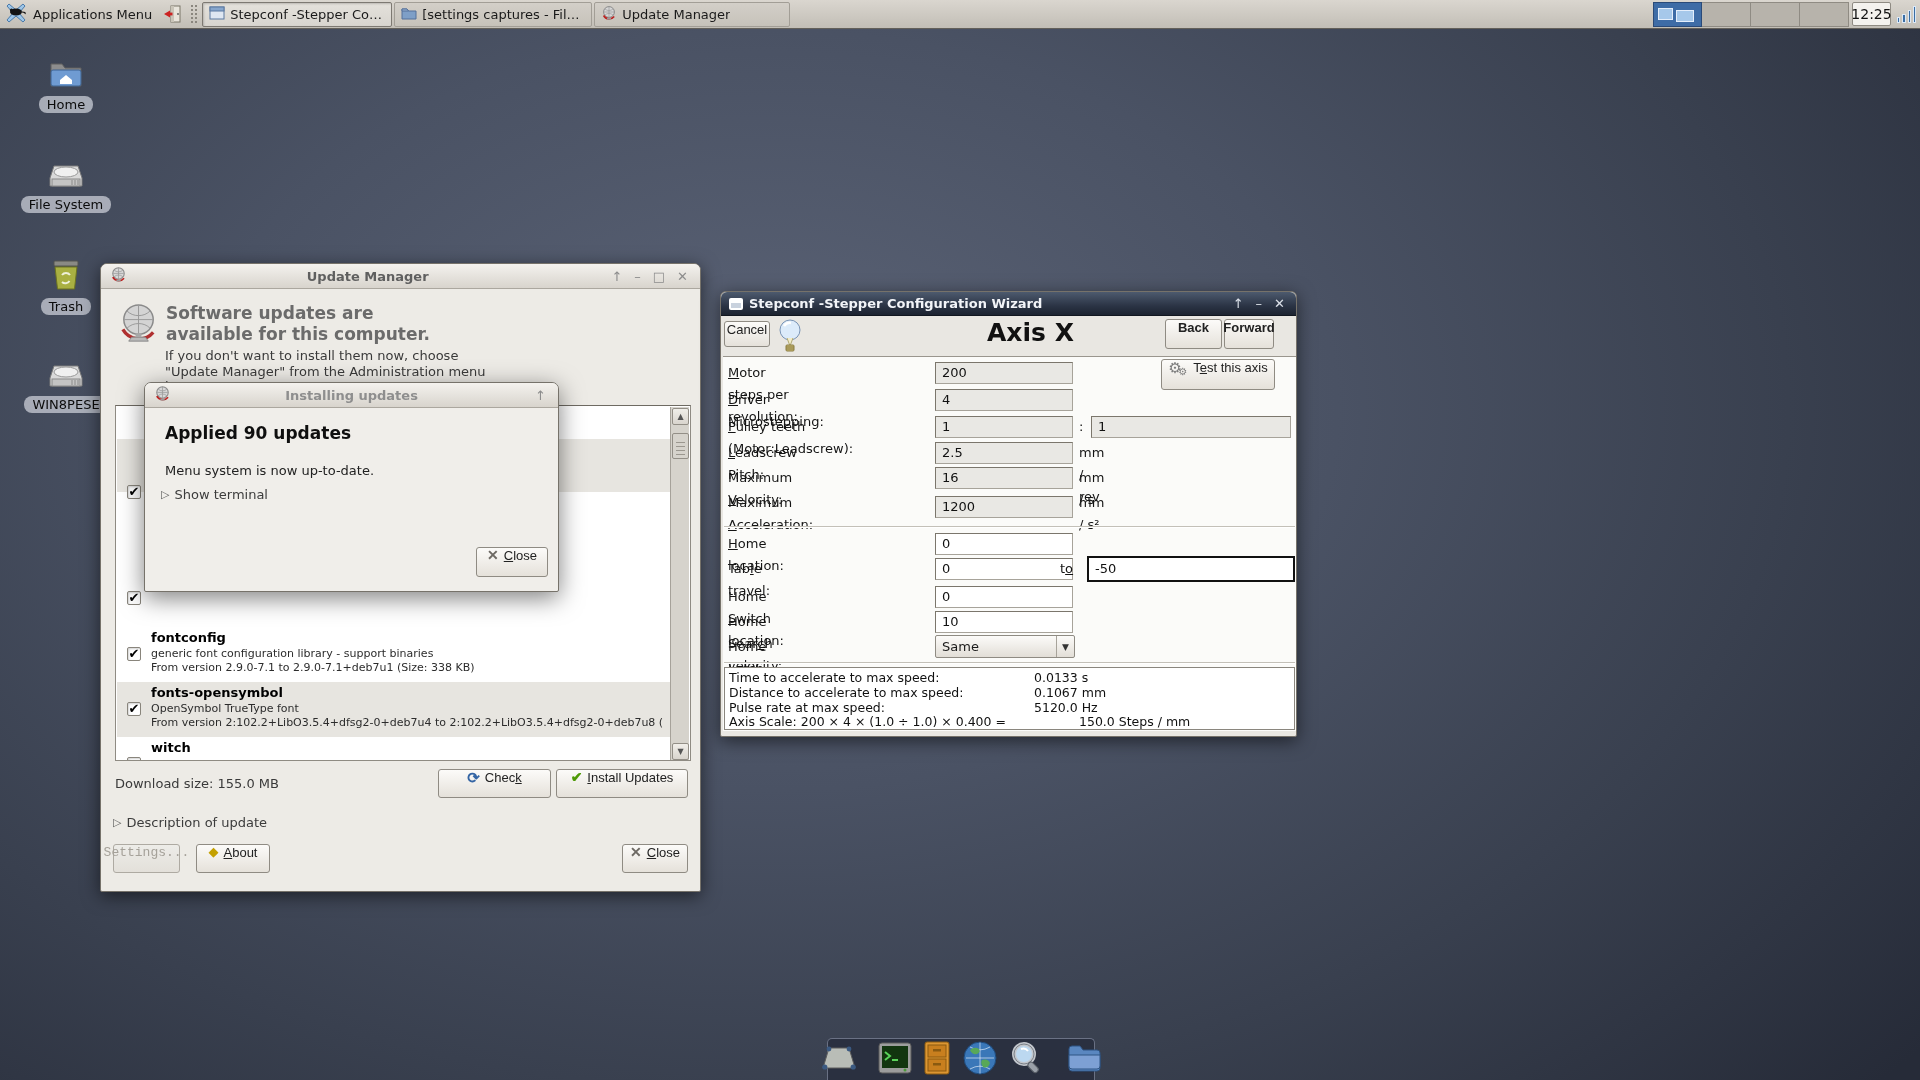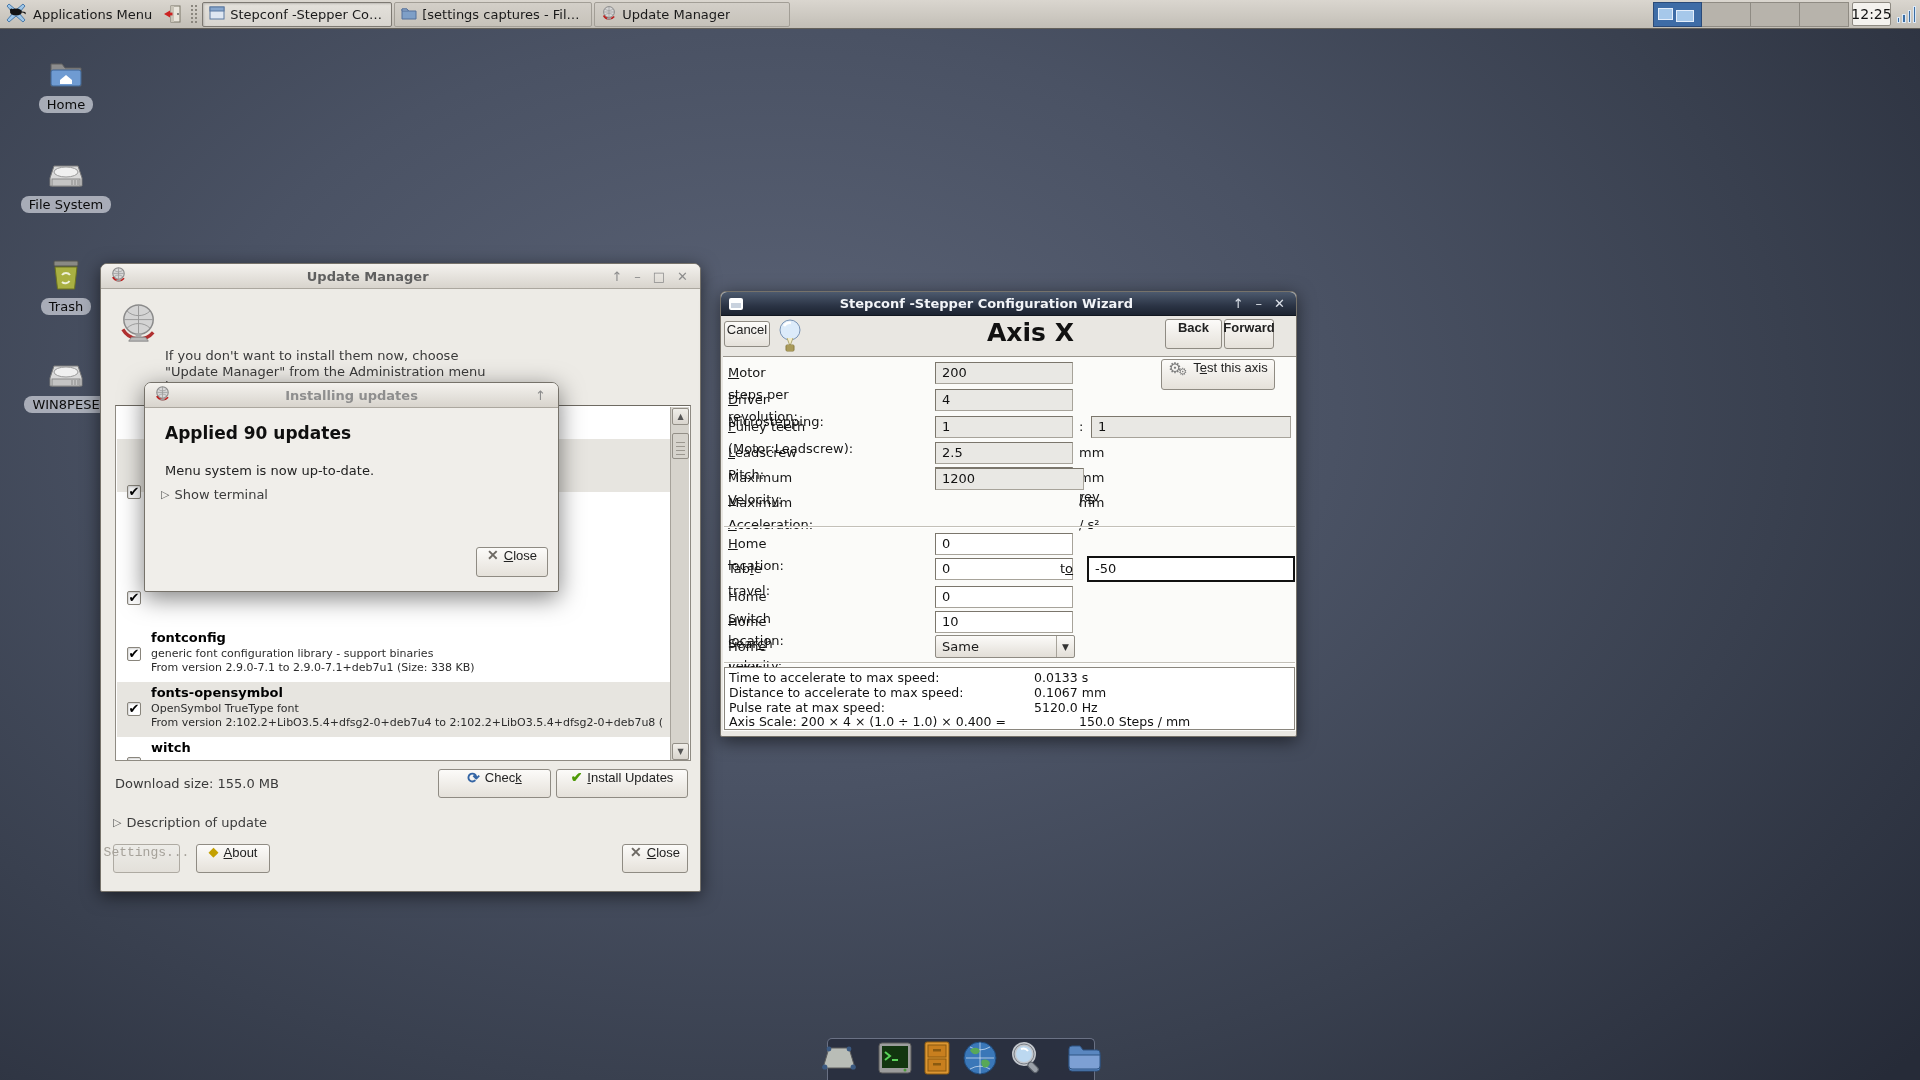--- a/index.html
+++ b/index.html
@@ -84,21 +84,21 @@
   #dlg .ttitle { color:#8e8e8e; }
   #dlg .dheading { position:absolute; left:20px; top:40px; font-size:17px; font-weight:bold; color:#0f0f0f; }
   #dlg .dbody { position:absolute; left:20px; top:80px; color:#222; }
   #dlg .dexp { position:absolute; left:16px; top:104px; }
   #dlg .dclose { position:absolute; right:10px; top:164px; width:72px; height:30px; }
 
   
   #sc { left:720px; top:291px; width:577px; height:446px; background:#e9e7e2; border-radius:6px 6px 2px 2px; z-index:20; }
   #sc .tbar-dark { height:24px; background:linear-gradient(#4d5a6e,#2b3445 60%,#1c2330); border-bottom:1px solid #11161f;
     border-radius:6px 6px 0 0; display:flex; align-items:center; padding:0 8px; gap:6px; }
-  #sc .tbar-dark .ttitle { flex:1; text-align:center; font-weight:bold; color:#f2f4f8; font-size:13px; }
+  #sc .tbar-dark .ttitle { flex:1; text-align:left; font-weight:bold; color:#f2f4f8; font-size:13px; }
   #sc .tbar-dark .wctrl { color:#dde2ea; }
   .sc-winicon { width:14px; height:12px; background:#fff; border-radius:2px; position:relative; }
   .sc-winicon:after { content:""; position:absolute; left:2px; top:5px; right:2px; bottom:2px; background:#c9d2de; }
   #sc .form { position:absolute; left:2px; top:64px; width:573px; height:375px; background:#fbfbf9; border-top:1px solid #9a968e; }
   #sc .page-title { position:absolute; left:266px; top:26px; font-size:25px; font-weight:bold; color:#111; }
   .sc-label { position:absolute; left:728px; font-size:13px; color:#141414; line-height:22px; }
   .entry { position:absolute; height:22px; font-size:13px; color:#111; line-height:20px; padding:0 6px;
     background:#e9e8e4; border:1px solid; border-color:#7b766c #a7a39a #a7a39a #7b766c; }
   .entry.white { background:#fff; }
   .entry.focused { background:#fff; border:2px solid #111; height:26px; line-height:22px; }
@@ -254,20 +254,22 @@
 
     <span class="hdr-icon">
       <svg width="47" height="47" viewBox="0 0 48 48">
         <circle cx="23" cy="20" r="15" fill="#d4d4d4" stroke="#8a8a8a" stroke-width="1.5"></circle>
         <path d="M8.5 20 h29 M23 5.5 v29 M11 11 a17 17 0 0 0 24 0 M11 29 a17 17 0 0 1 24 0" stroke="#9a9a9a" fill="none"></path>
         <path d="M7 30 a19 19 0 0 0 31 3" stroke="#b03030" stroke-width="3.4" fill="none"></path>
         <path d="M16 38 h14 l3 4 H13 z" fill="#b9b9b9" stroke="#8a8a8a"></path>
         <rect x="20" y="34" width="6" height="4" fill="#a8a8a8"></rect>
       </svg>
     </span>
+    <div class="hdr-text">Software updates are
+available for this computer.</div>
     <div class="hdr-body"> If you don't want to install them now, choose
 "Update Manager" from the Administration menu
 later.</div>
 
     <div class="um-list">
       <div class="lrow gray" style="top:33px;height:53px">
         <span class="cb" style="top:46px"><span>✔</span></span>
       </div>
       <div class="lrow" style="top:86px;height:47px">
         <span class="cb" style="top:99px"><span>✔</span></span>
@@ -403,21 +405,21 @@
 
     <span class="sc-label" style="top:442px"><u>L</u>eadscrew Pitch:</span>
     <span class="entry" style="left:935px;top:442px;width:138px">2.5</span>
     <span class="unit" style="top:442px">mm / rev</span>
 
     <span class="sc-label" style="top:467px">Maximum <u>V</u>elocity:</span>
     <span class="entry" style="left:935px;top:467px;width:138px">16</span>
     <span class="unit" style="top:467px">mm / s</span>
 
     <span class="sc-label" style="top:492px">Maximum <u>A</u>cceleration:</span>
-    <span class="entry" style="left:935px;top:468px;width:149px">1200</span>
+    <span class="entry" style="left:935px;top:496px;width:138px">1200</span>
     <span class="unit" style="top:492px">mm / s²</span>
 
     <div class="sep" style="top:526px"></div>
 
     <span class="sc-label" style="top:533px"><u>H</u>ome location:</span>
     <span class="entry white" style="left:935px;top:533px;width:138px">0</span>
 
     <span class="sc-label" style="top:558px">Tab<u>l</u>e travel:</span>
     <span class="entry white" style="left:935px;top:558px;width:138px">0</span>
     <span class="sc-label" style="left:1060px;top:558px">t<u>o</u></span>

